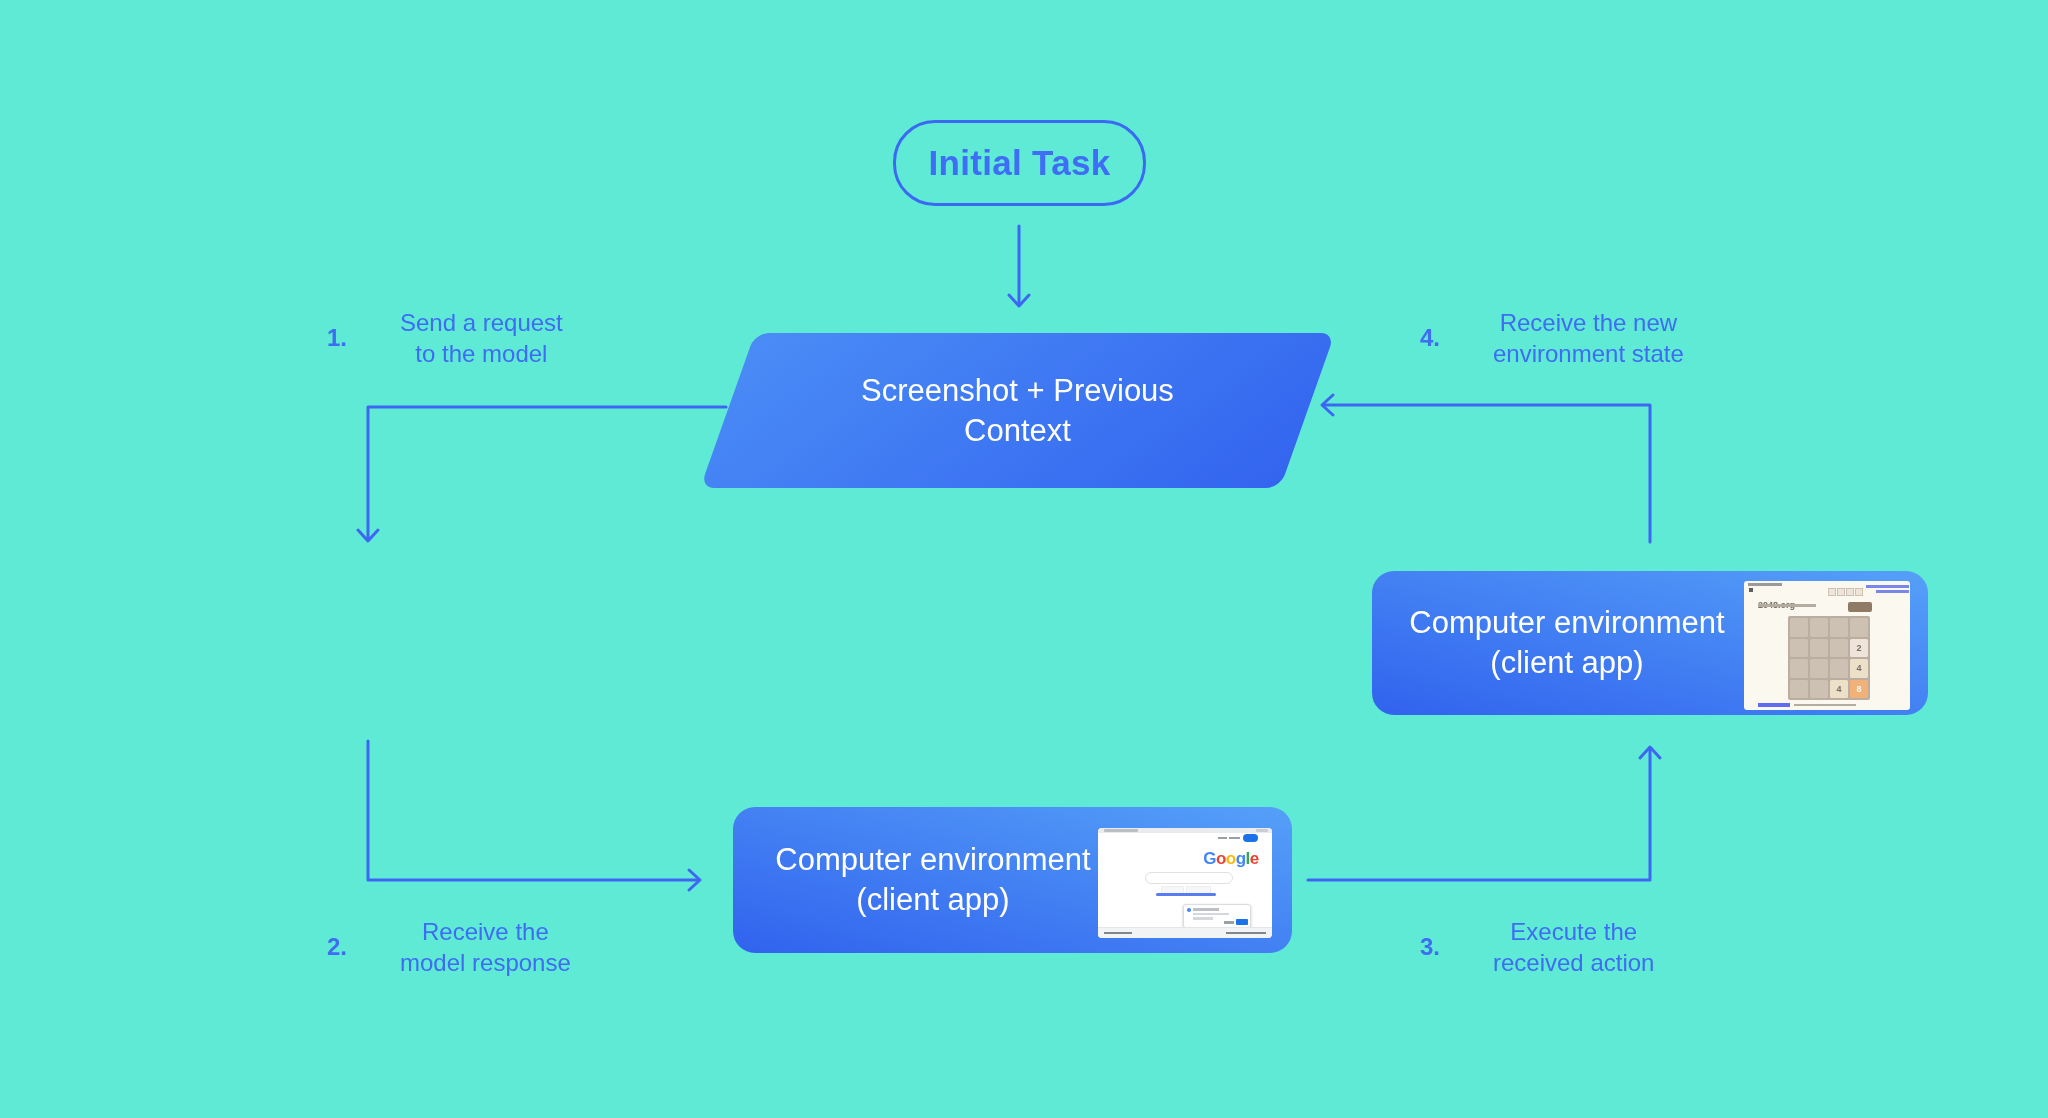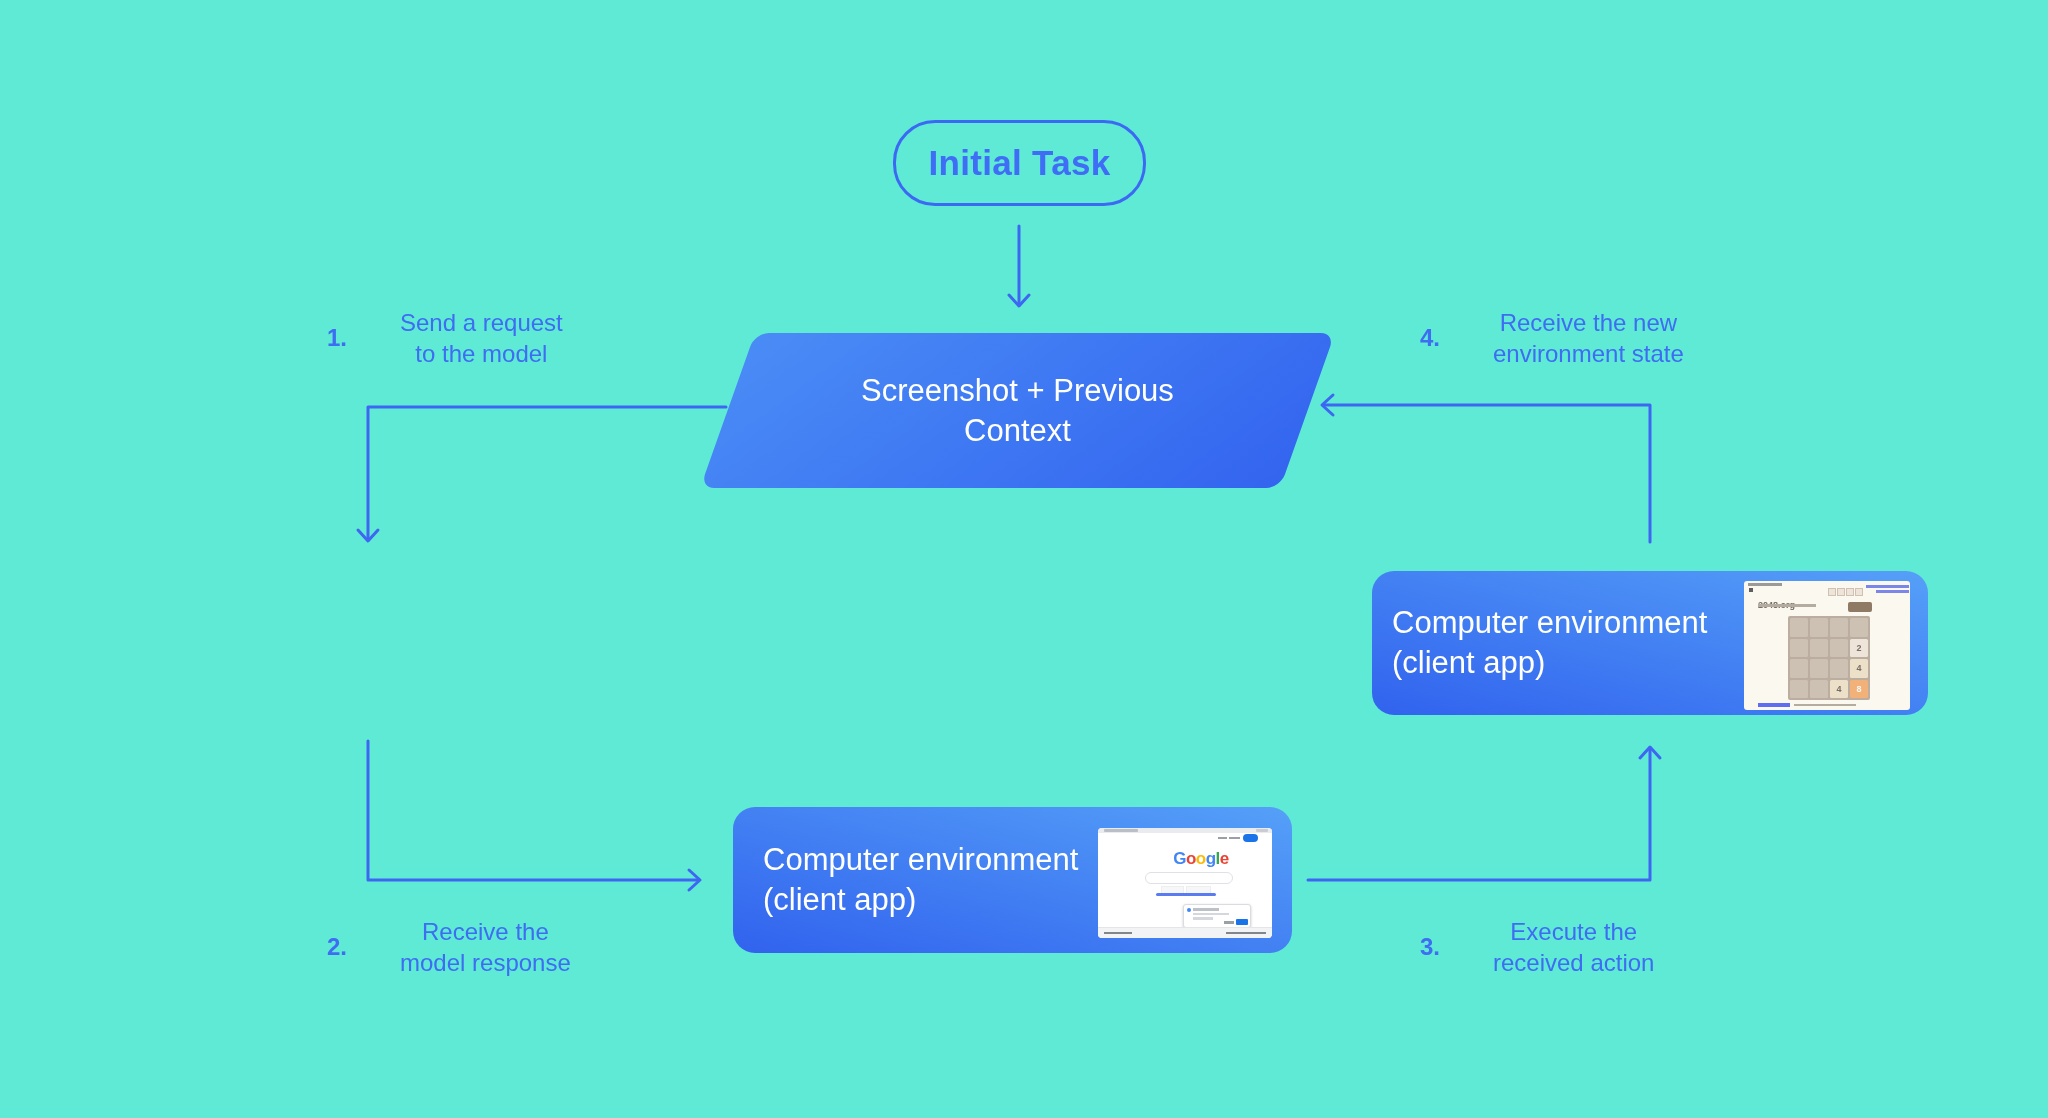--- a/index.html
+++ b/index.html
@@ -31,43 +31,43 @@
        background:linear-gradient(135deg,#4478F3 0%,#3B6AEF 100%);
        clip-path:polygon(0% 50%,22% 0%,78% 0%,100% 50%,78% 100%,22% 100%);
        display:flex;align-items:center;justify-content:center;gap:16px;
        color:#fff;font-size:32px;font-weight:500;}
 
   
   .envbox{border-radius:22px;background:linear-gradient(to top right,#3162EE 0%,#55A0F8 100%);color:#fff;}
   .envbox.bottom{left:733px;top:807px;width:559px;height:146px;}
   .envbox.right{left:1372px;top:571px;width:556px;height:144px;}
   .env-label{position:absolute;top:0;height:100%;display:flex;flex-direction:column;
-             align-items:flex-start;justify-content:center;
+             align-items:center;justify-content:center;
              font-size:31px;line-height:40px;font-weight:400;text-align:center;}
   .envbox.bottom .env-label{left:30px;width:340px;}
   .envbox.right  .env-label{left:20px;width:350px;}
 
   
   .step{position:absolute;z-index:2;display:flex;align-items:center;color:#3E6CF3;}
   .step-num{font-size:24px;font-weight:700;width:73px;}
   .step-text{font-size:24px;font-weight:500;line-height:31px;text-align:center;}
   .step.s1{left:327px;top:307px;} .step.s2{left:327px;top:916px;}
   .step.s3{left:1420px;top:916px;} .step.s4{left:1420px;top:307px;}
 
   
   .thumb-google{position:absolute;left:365px;top:21px;width:174px;height:110px;background:#fff;
                 border-radius:4px;overflow:hidden;}
   .g-chrome{position:absolute;left:0;top:0;width:100%;height:5px;background:#e9ebee;}
   .g-tab{position:absolute;left:6px;top:1px;width:34px;height:2.5px;background:#b9bec7;border-radius:1px;}
   .g-win{position:absolute;right:4px;top:1.2px;width:12px;height:2.5px;background:#c9cdd3;border-radius:1px;}
   .g-link1{position:absolute;left:120px;top:8.5px;width:9px;height:2.5px;background:#9aa0a6;}
   .g-link2{position:absolute;left:131px;top:8.5px;width:11px;height:2.5px;background:#9aa0a6;}
   .g-signin{position:absolute;left:145px;top:6px;width:15px;height:8px;background:#1a73e8;border-radius:4px;}
-  .g-logo{position:absolute;left:16px;top:22px;width:100%;text-align:center;
-          font-size:17px;font-weight:700;letter-spacing:-.5px;line-height:17px;}
+  .g-logo{position:absolute;left:0;top:22px;width:100%;text-align:center;
+          font-size:17px;font-weight:700;letter-spacing:-.5px;line-height:17px;padding-left:46px;}
   .gL0{color:#4285F4;}.gL1{color:#EA4335;}.gL2{color:#FBBC05;}.gL3{color:#4285F4;}.gL4{color:#34A853;}.gL5{color:#EA4335;}
   .g-search{position:absolute;left:47px;top:44px;width:86px;height:10px;border:1px solid #dfe1e5;border-radius:6px;}
   .g-btn1{position:absolute;left:63px;top:58px;width:21px;height:7px;background:#f6f7f8;border:1px solid #eee;}
   .g-btn2{position:absolute;left:88px;top:58px;width:23px;height:7px;background:#f6f7f8;border:1px solid #eee;}
   .g-lang{position:absolute;left:58px;top:65px;width:60px;height:3px;background:#5b7bf0;border-radius:1.5px;}
   .g-dialog{position:absolute;left:85px;top:76px;width:66px;height:22px;background:#fff;border:1px solid #dadce0;
             border-radius:3px;box-shadow:0 1px 3px rgba(0,0,0,.2);}
   .g-dlg-icon{position:absolute;left:3px;top:3px;width:4px;height:4px;border-radius:50%;background:#4285F4;}
   .g-dlg-t1{position:absolute;left:9px;top:3px;width:26px;height:2.5px;background:#bdc1c6;}
   .g-dlg-t2{position:absolute;left:9px;top:7.5px;width:36px;height:2.5px;background:#d4d7db;}

